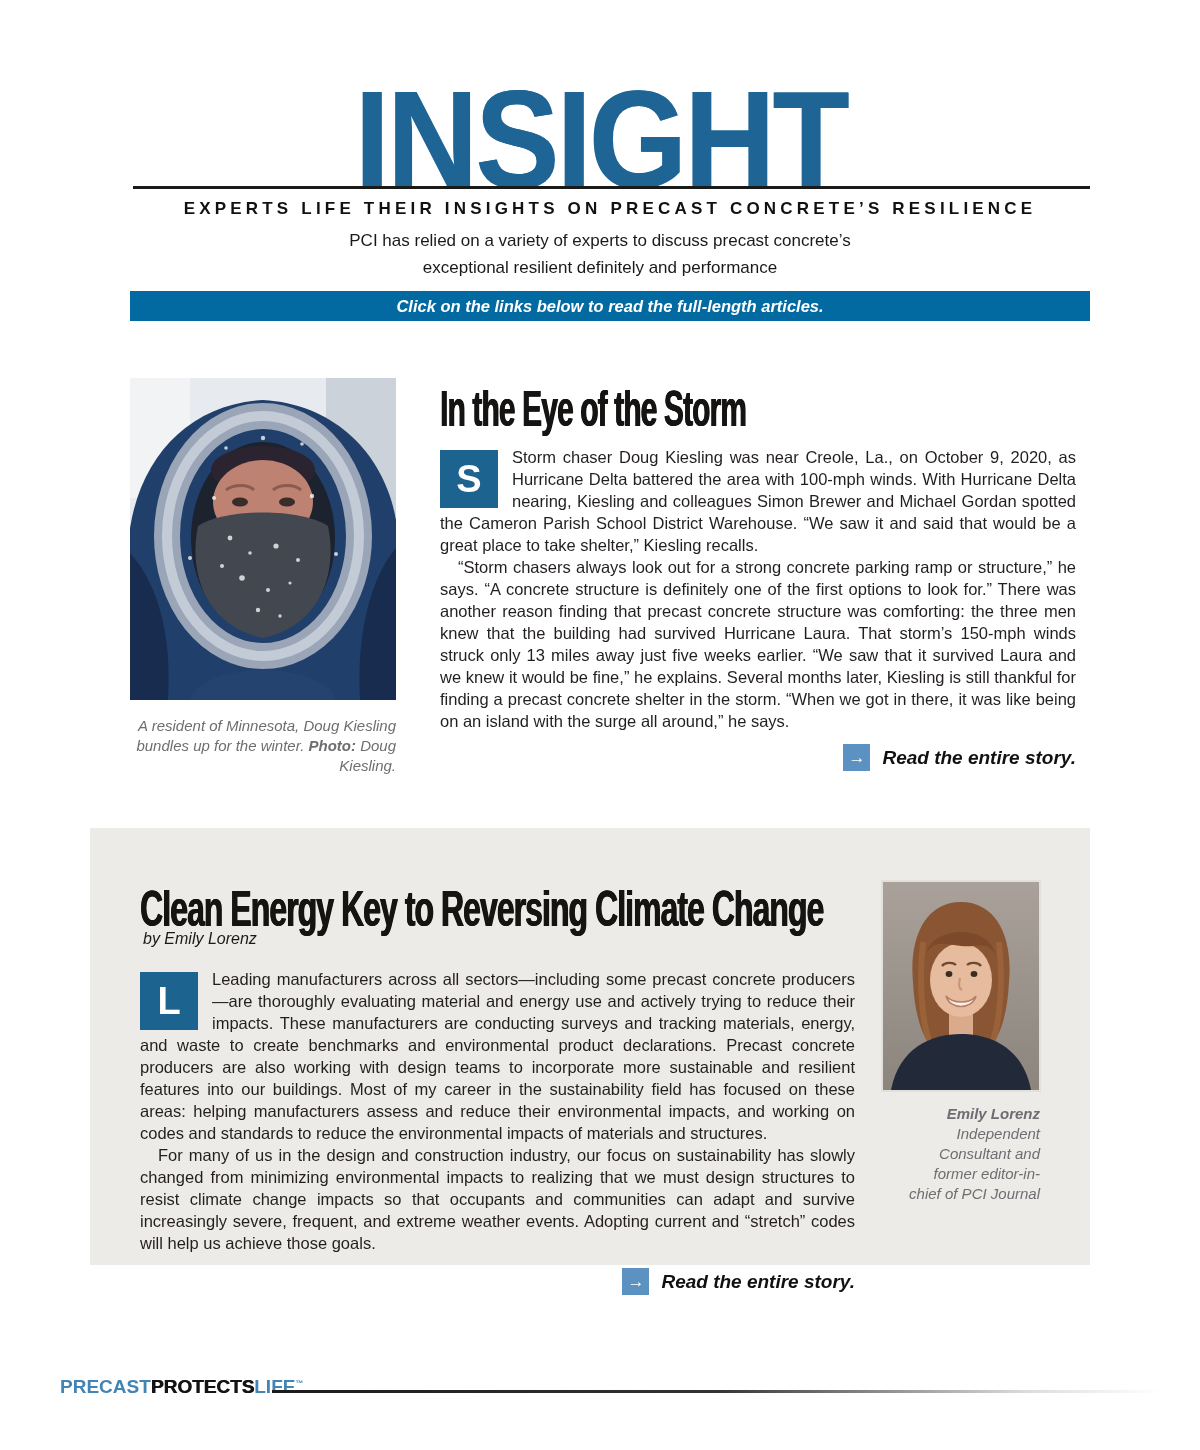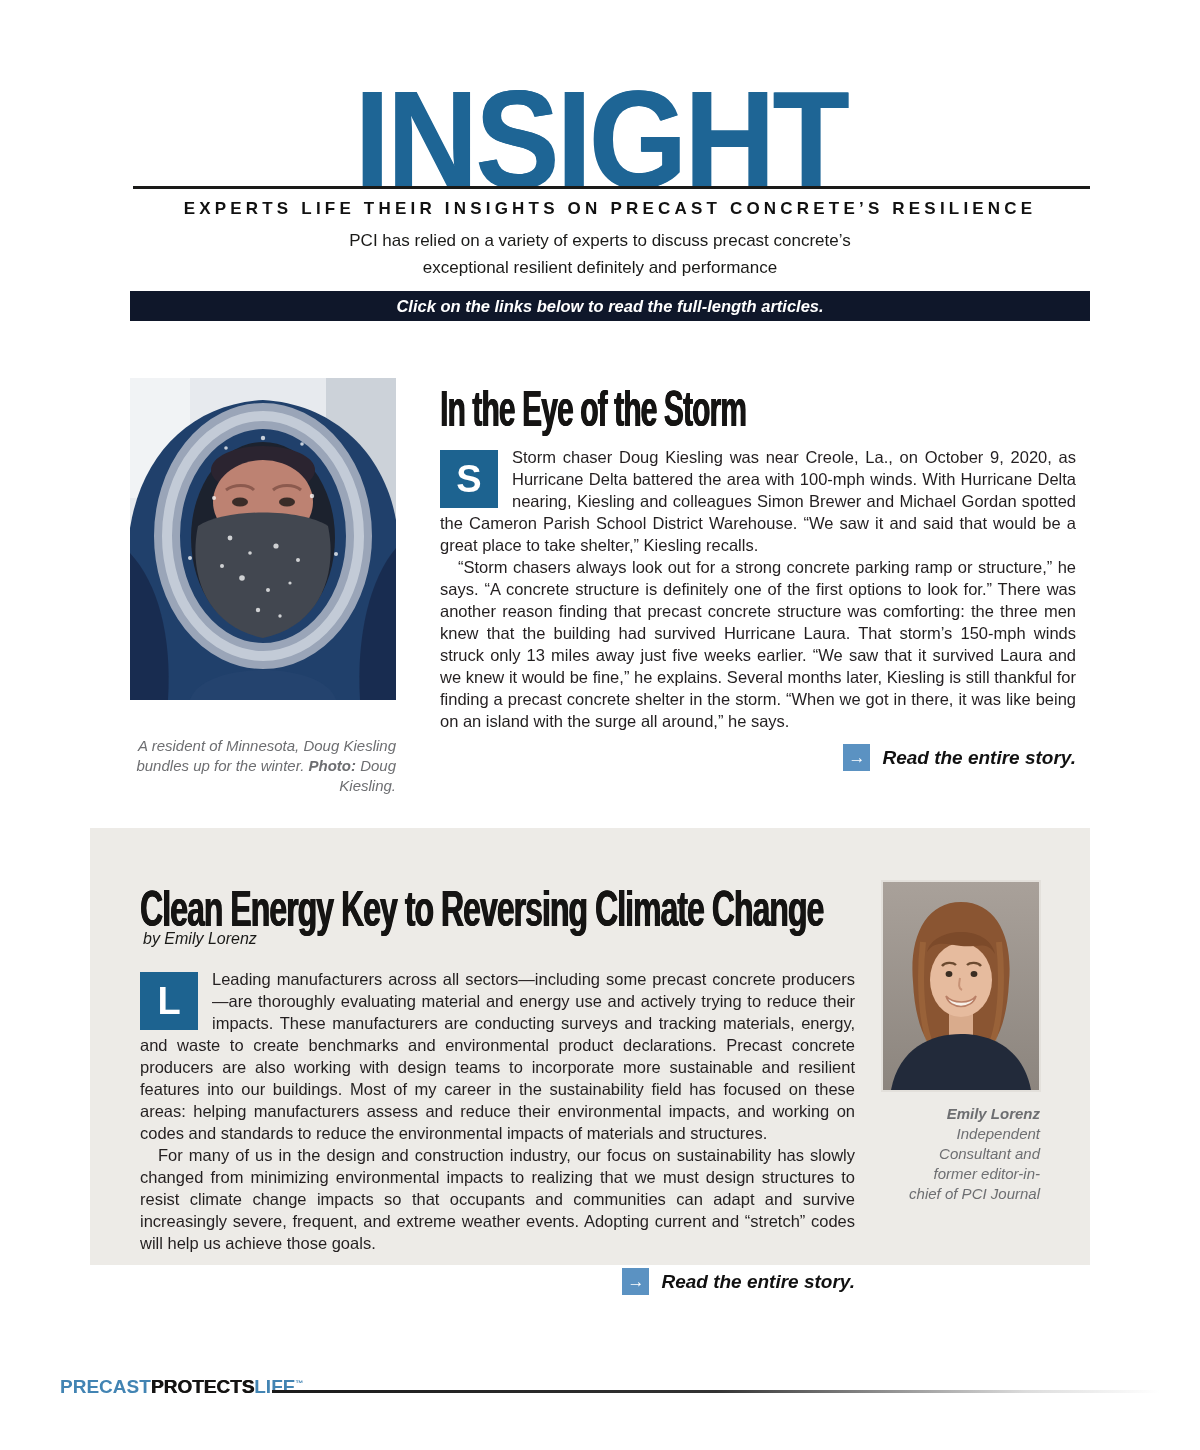--- a/index.html
+++ b/index.html
@@ -9,21 +9,21 @@
   
   .masthead{position:absolute;top:70px;left:0;width:100%;text-align:center;}
   .masthead .word{display:inline-block;font-size:140px;line-height:1;font-weight:bold;
         color:#1e6595;letter-spacing:-3px;transform:scaleX(.9);transform-origin:center top;
         text-shadow:1px 0 0 currentColor;}
   .head-rule{position:absolute;top:186px;left:133px;width:957px;height:3px;background:#1a1a18;}
   .tagline{position:absolute;top:199px;left:120px;width:980px;text-align:center;
         font-size:17px;font-weight:bold;letter-spacing:4.2px;color:#111;white-space:nowrap;}
   .subtitle{position:absolute;top:227px;left:0;width:100%;text-align:center;
         font-size:17px;line-height:27px;color:#1a1a18;}
-  .banner{position:absolute;top:291px;left:130px;width:960px;height:30px;background:#0f172a;
+  .banner{position:absolute;top:291px;left:130px;width:960px;height:30px;background:#0369a1;
         color:#fff;font-size:16.5px;font-weight:bold;font-style:italic;text-align:center;
         line-height:30px;}
 
   
   .headline{display:inline-block;font-size:50px;line-height:1;font-weight:bold;color:#151413;
         letter-spacing:-1.5px;white-space:nowrap;transform-origin:left top;
         text-shadow:.9px 0 0 currentColor,-.45px 0 0 currentColor;}
   .bodycol p{margin:0;text-align:justify;font-size:16.5px;line-height:22px;color:#231f20;}
   .bodycol p.indent{text-indent:18px;}
   .dropcap{float:left;width:58px;height:58px;margin:4px 14px 2px 0;background:#1d6390;
@@ -31,21 +31,21 @@
         font-size:38px;font-weight:bold;}
   .read-row{display:flex;justify-content:flex-end;align-items:center;gap:12px;margin-top:12px;}
   .arrow-box{width:27px;height:27px;background:#5b92c2;color:#fff;display:flex;
         align-items:center;justify-content:center;font-size:17px;cursor:pointer;flex:0 0 auto;}
   .read-label{font-size:19px;font-weight:bold;font-style:italic;color:#111;cursor:pointer;}
   .caption{font-style:italic;font-size:15px;line-height:20px;color:#6d6e71;text-align:right;}
   .caption b{font-weight:bold;}
 
   
   .a1-photo{position:absolute;top:378px;left:130px;width:266px;height:322px;}
-  .a1-caption{position:absolute;top:736px;left:130px;width:266px;}
+  .a1-caption{position:absolute;top:716px;left:130px;width:266px;}
   .a1-title{position:absolute;top:384px;left:440px;text-align:right;}
   .a1-title .headline{transform:scaleX(.6);}
   .a1-body{position:absolute;top:446px;left:440px;width:636px;}
 
   
   .panel{position:absolute;top:828px;left:90px;width:1000px;height:437px;background:#edebe7;}
   .a2-title{position:absolute;top:56px;left:50px;}
   .a2-title .headline{transform:scaleX(.64);}
   .a2-byline{position:absolute;top:102px;left:53px;font-style:italic;font-size:16px;color:#1a1a18;}
   .a2-body{position:absolute;top:140px;left:50px;width:715px;}

